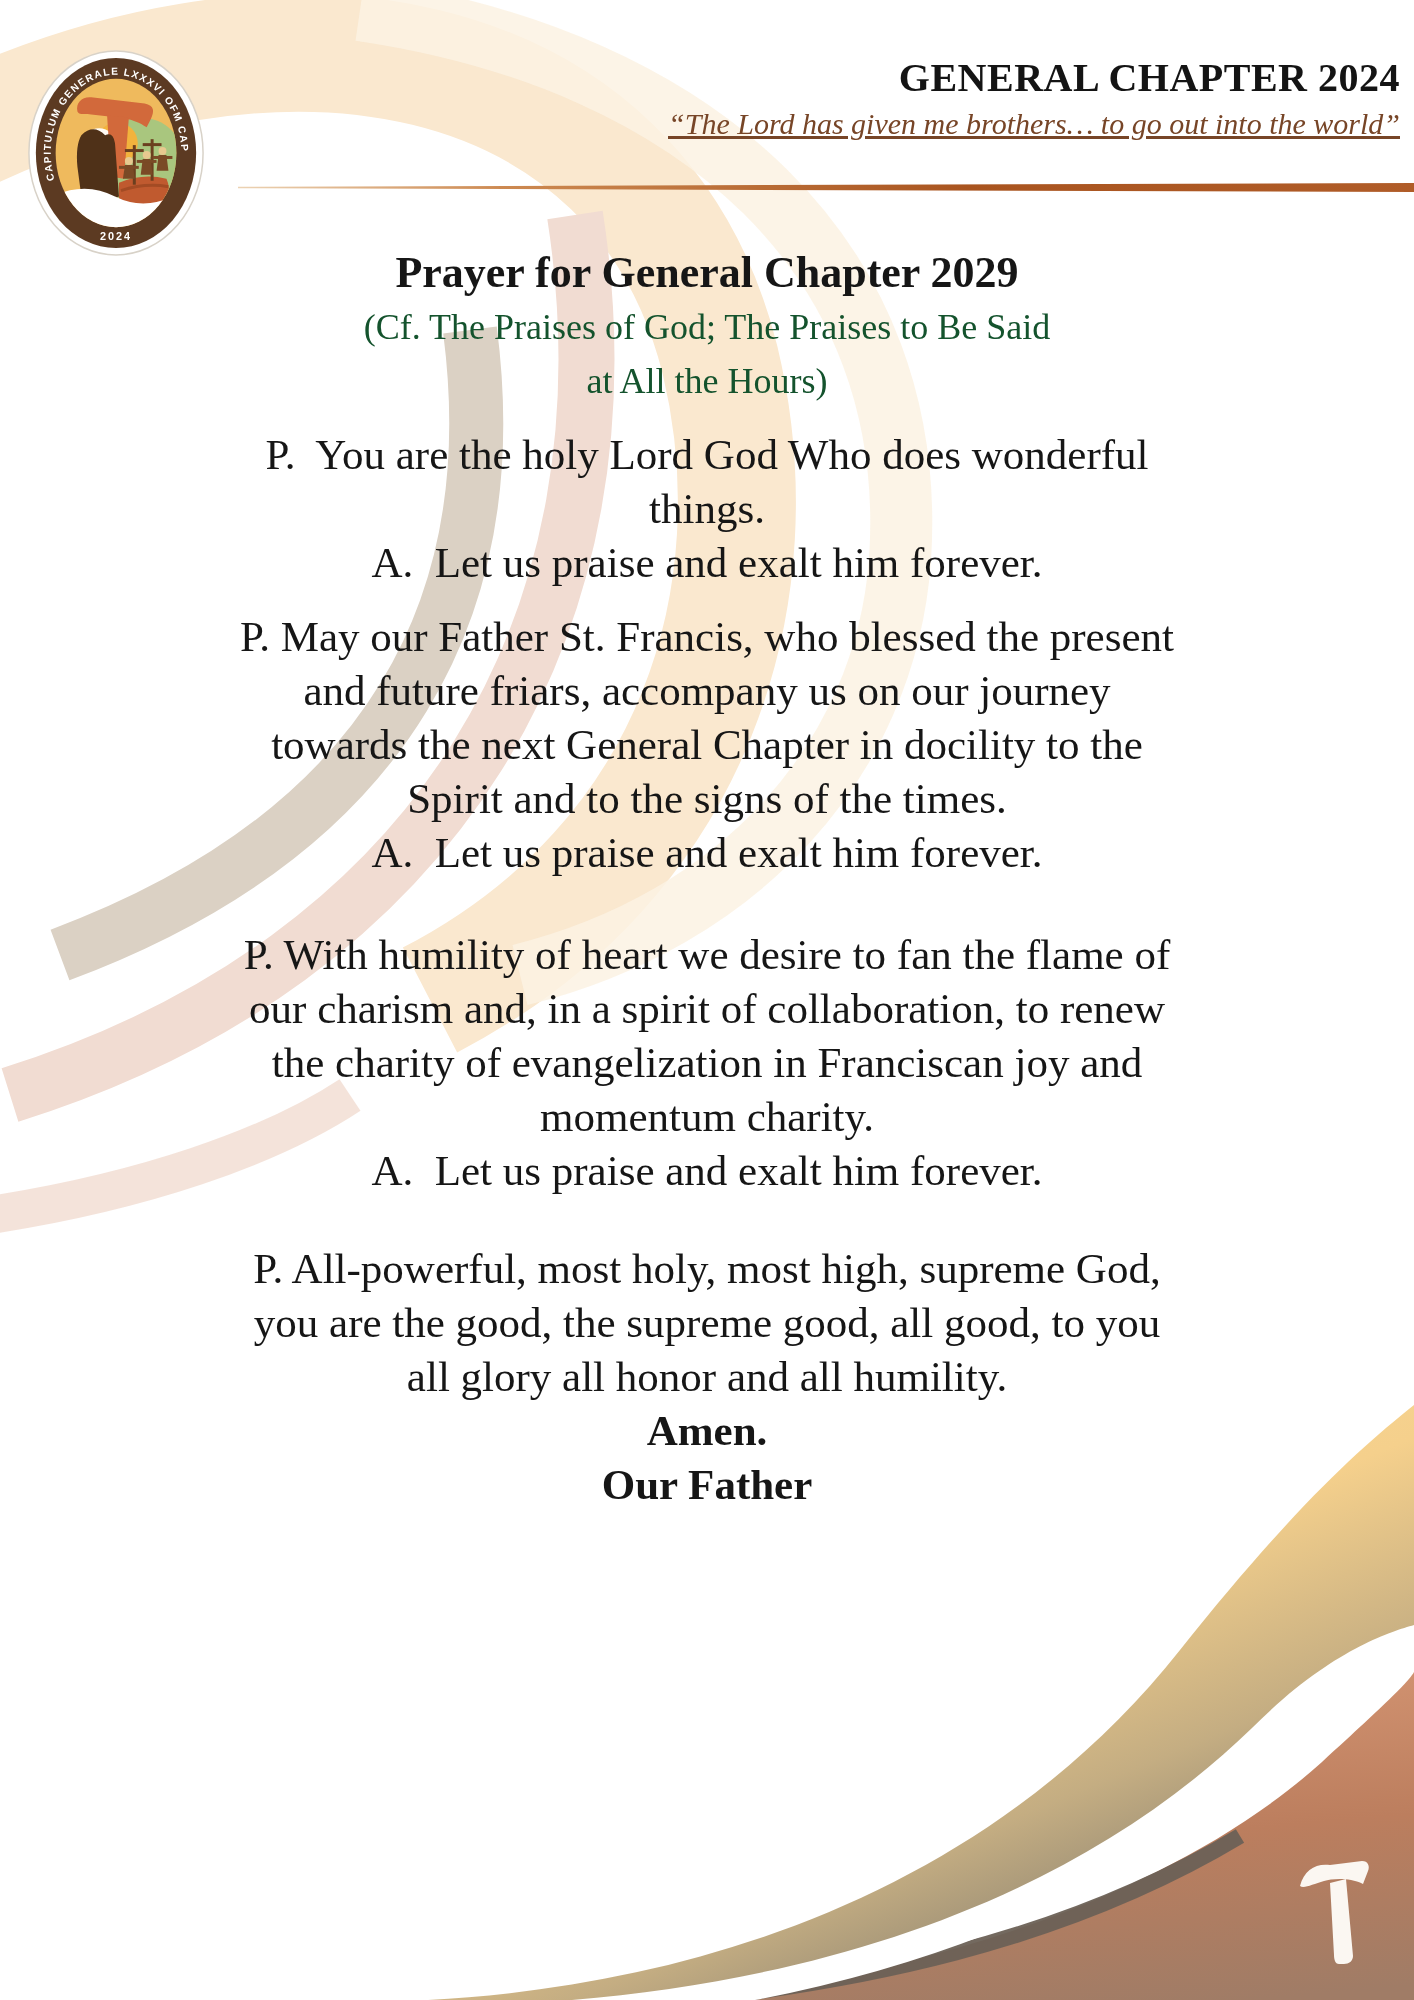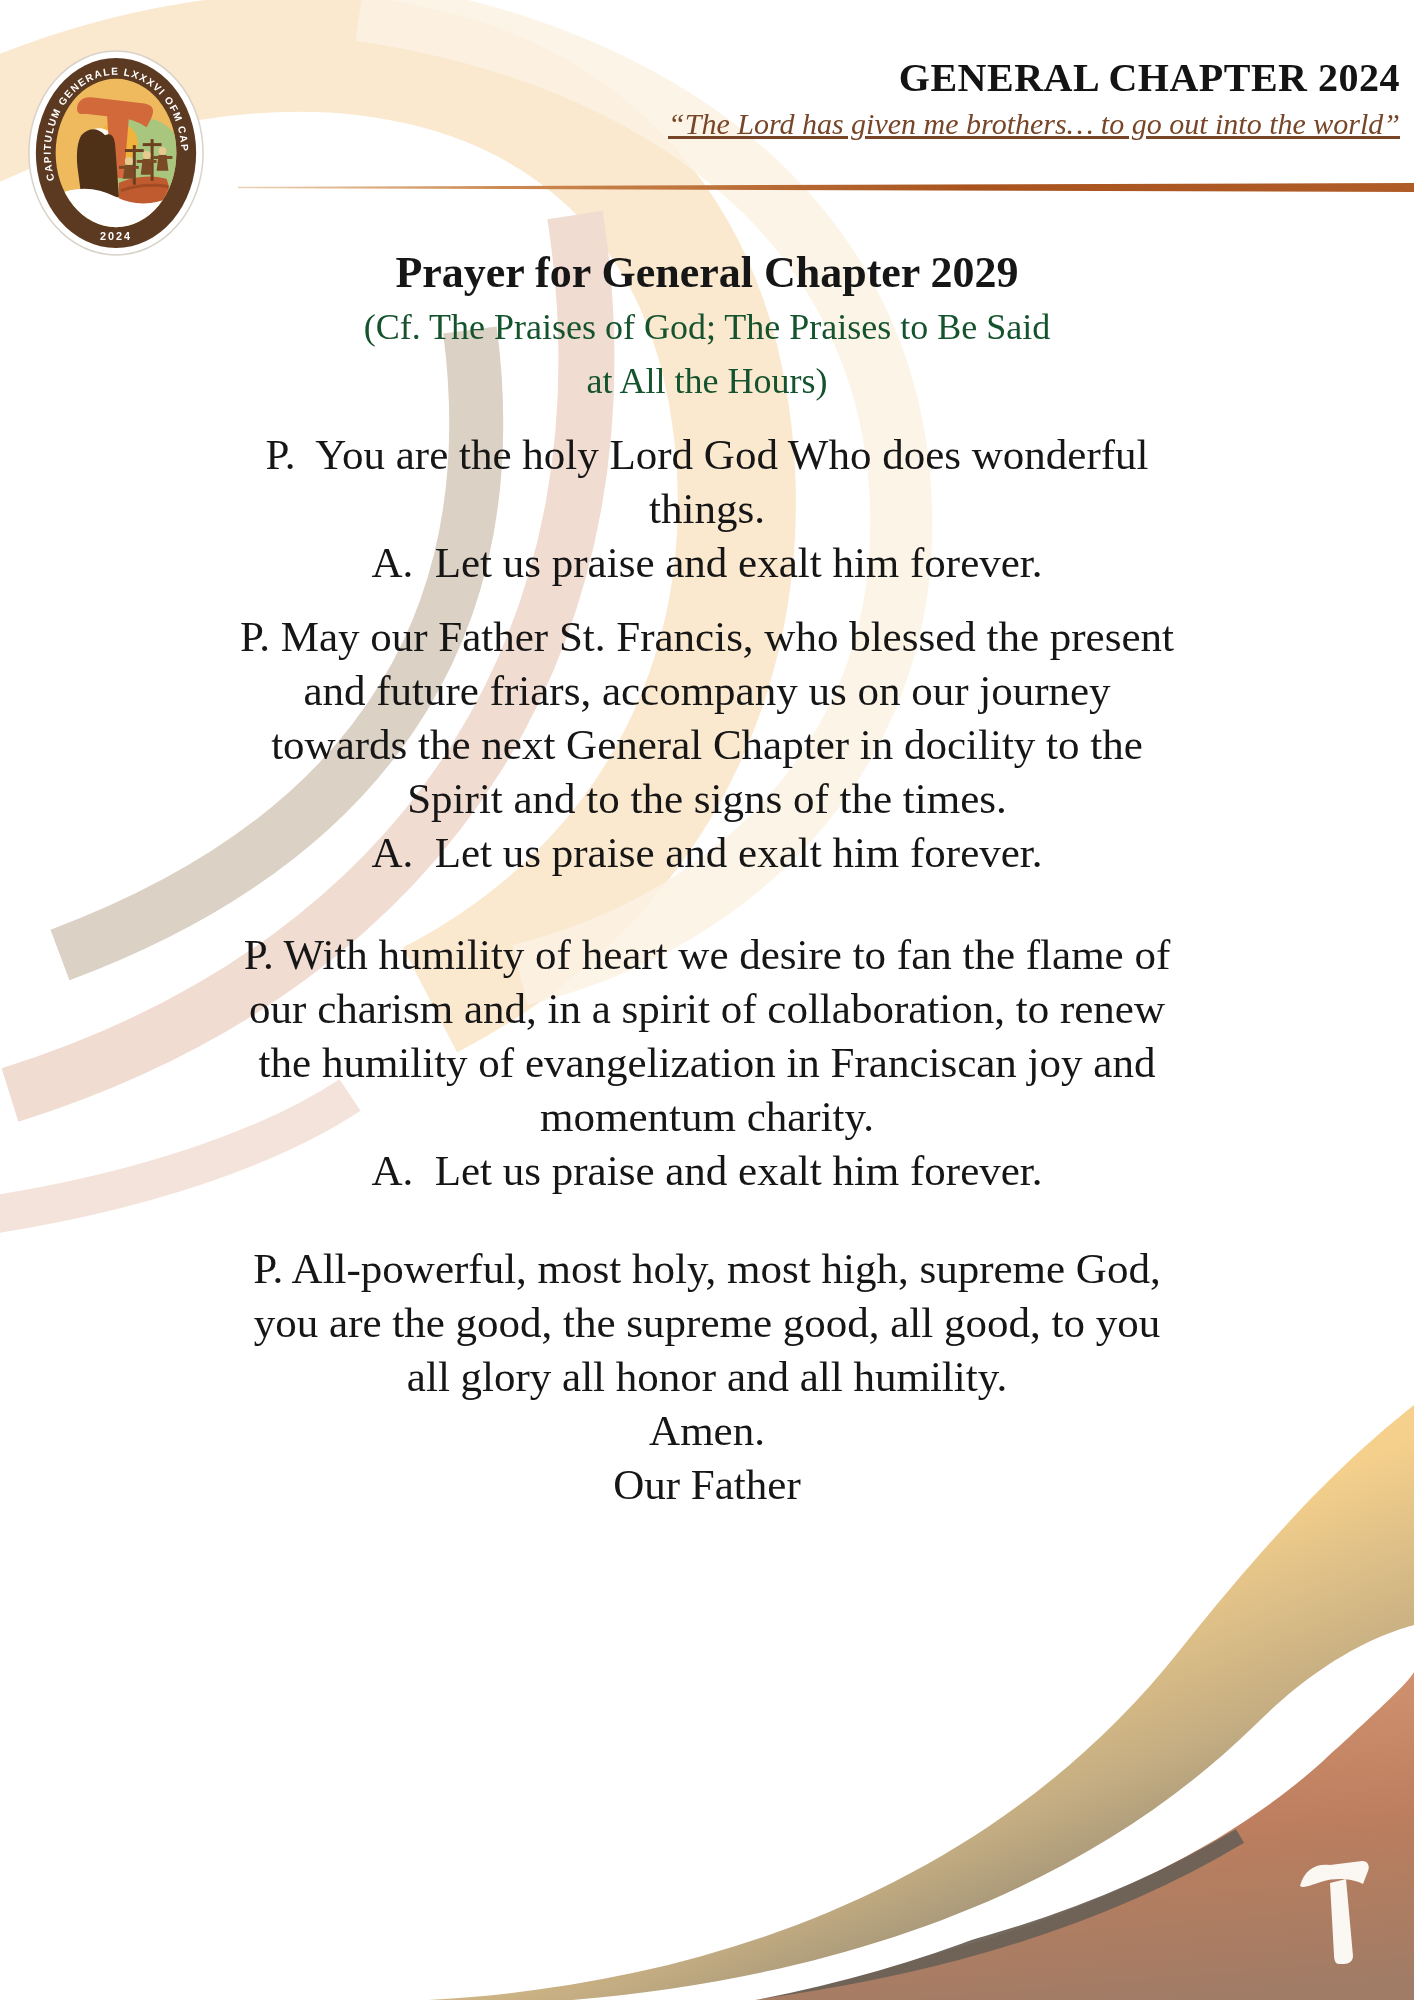--- a/index.html
+++ b/index.html
@@ -33,21 +33,21 @@
     top:246px;width:1180px;z-index:2;text-align:center;color:#161616;
   }
   .line{font-size:43px;line-height:54px;white-space:pre-wrap;}
   .p-title{font-size:44px;font-weight:bold;line-height:54px;}
   .p-sub{font-size:36px;line-height:54px;color:#14532d;text-align:center;}
   .response{font-weight:normal;}
   .sec-1{margin-top:20px;}
   .sec-2{margin-top:20px;}
   .sec-3{margin-top:48px;}
   .sec-4{margin-top:44px;}
-  .bold-line{font-weight:normal;}
+  .bold-line{font-weight:bold;}
 </style>
 </head>
 <body>
 
 <div class="page">
 
   <svg class="bg-layer" viewBox="0 0 1414 2000" width="1414" height="2000" aria-hidden="true">
     <path d="M -70 150 C 280 -30 640 40 720 360 C 775 590 700 860 430 1000" fill="none" stroke="#fae8cf" stroke-width="118"></path>
     <path d="M 360 10 C 700 60 920 260 900 560 C 885 760 740 920 520 975" fill="none" stroke="#fcf2e3" stroke-width="62" opacity="0.85"></path>
     <path d="M 470 330 C 505 600 395 830 60 955" fill="none" stroke="#dbd1c4" stroke-width="54"></path>
@@ -150,21 +150,21 @@
       <div class="line">P. May our Father St. Francis, who blessed the present</div>
       <div class="line">and future friars, accompany us on our journey</div>
       <div class="line">towards the next General Chapter in docility to the</div>
       <div class="line">Spirit and to the signs of the times.</div>
       <div class="line response">A.  Let us praise and exalt him forever.</div>
     </div>
 
     <div class="sec-3">
       <div class="line">P. With humility of heart we desire to fan the flame of</div>
       <div class="line">our charism and, in a spirit of collaboration, to renew</div>
-      <div class="line">the humility of evangelization in Franciscan joy and</div>
+      <div class="line">the charity of evangelization in Franciscan joy and</div>
       <div class="line">momentum charity.</div>
       <div class="line response">A.  Let us praise and exalt him forever.</div>
     </div>
 
     <div class="sec-4">
       <div class="line">P. All-powerful, most holy, most high, supreme God,</div>
       <div class="line">you are the good, the supreme good, all good, to you</div>
       <div class="line">all glory all honor and all humility.</div>
       <div class="line bold-line">Amen.</div>
       <div class="line bold-line">Our Father</div>

